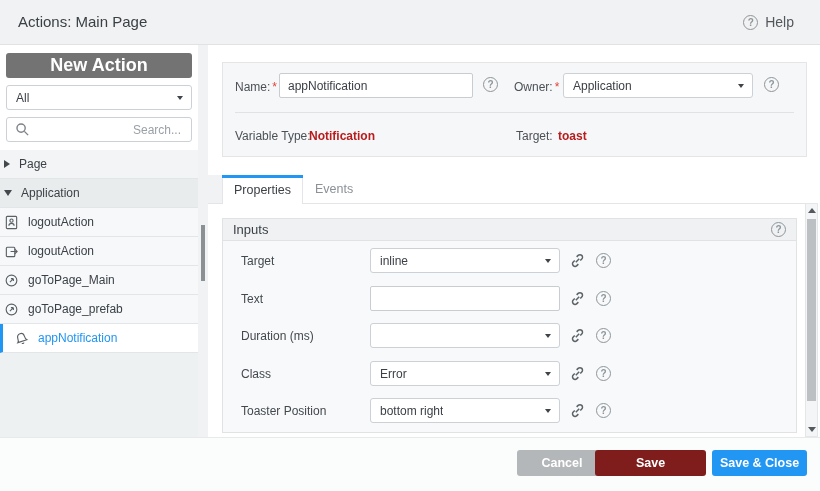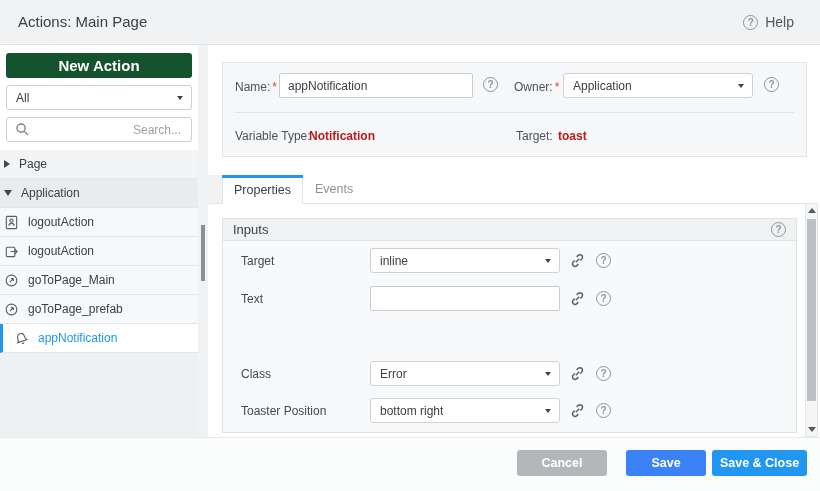--- a/index.html
+++ b/index.html
@@ -10,22 +10,22 @@
   .titlebar{position:absolute;left:0;top:0;right:0;height:45px;background:#f1f2f3;border-bottom:1px solid #e0e2e4;box-sizing:border-box;}
   .title{position:absolute;left:18px;top:13px;font-size:15px;color:#3b4045;}
   .help{position:absolute;right:26px;top:14px;display:flex;align-items:center;gap:7px;color:#53575c;font-size:14px;cursor:pointer;}
 
   .qicon{display:inline-flex;align-items:center;justify-content:center;width:15px;height:15px;
     border:1px solid #8f959a;border-radius:50%;color:#8f959a;font-size:10px;font-weight:bold;box-sizing:border-box;flex:none;}
   .qicon::after{content:"?";}
 
   
   .sidebar{position:absolute;left:0;top:45px;width:198px;bottom:54px;background:#fff;}
-  .btn-new{position:absolute;left:6px;right:6px;top:8px;height:25px;background:#14532d;color:#fff;
-    font-weight:bold;font-size:15px;border:none;border-radius:3px;display:flex;align-items:center;justify-content:center;cursor:pointer;font-family:inherit;}
+  .btn-new{position:absolute;left:6px;right:6px;top:8px;height:25px;background:#737373;color:#fff;
+    font-weight:bold;font-size:18px;border:none;border-radius:3px;display:flex;align-items:center;justify-content:center;cursor:pointer;font-family:inherit;}
   .dd{position:relative;background:#fff;border:1px solid #ccd1d5;border-radius:3px;display:flex;align-items:center;
     padding:0 22px 0 9px;height:25px;box-sizing:border-box;color:#3c4147;cursor:pointer;}
   .dd .ddval{overflow:hidden;white-space:nowrap;}
   .caret{position:absolute;right:8px;top:50%;margin-top:-2px;width:0;height:0;
     border-left:3.5px solid transparent;border-right:3.5px solid transparent;border-top:4.5px solid #3f4449;}
   .dd-all{position:absolute;left:6px;right:6px;top:40px;}
   .search{position:absolute;left:6px;right:6px;top:72px;height:25px;box-sizing:border-box;border:1px solid #ccd1d5;
     border-radius:3px;background:#fff;display:flex;align-items:center;padding:0 8px;gap:6px;}
   .search input{border:none;outline:none;flex:1;min-width:0;font-size:12px;color:#3c4147;background:transparent;font-family:inherit;text-align:right;}
   ::placeholder{color:#9aa0a6;}
@@ -81,21 +81,21 @@
   .sarr{position:absolute;left:50%;transform:translateX(-50%);width:0;height:0;cursor:pointer;}
   .sarr-up{top:4px;border-left:4px solid transparent;border-right:4px solid transparent;border-bottom:5px solid #55595d;}
   .sarr-dn{bottom:4px;border-left:4px solid transparent;border-right:4px solid transparent;border-top:5px solid #55595d;}
   .vthumb{position:absolute;left:1px;right:1px;top:15px;height:182px;background:#bcc0c3;cursor:pointer;}
 
   
   .footer{position:absolute;left:0;right:0;bottom:0;height:54px;background:#fbfcfc;border-top:1px solid #e7e9ea;box-sizing:border-box;}
   .btn{position:absolute;top:12px;height:26px;border:none;border-radius:3px;color:#fff;font-size:12.5px;font-weight:bold;
     font-family:inherit;display:flex;align-items:center;justify-content:center;cursor:pointer;}
   .btn-cancel{right:213px;width:90px;background:#b4b7b9;}
-  .btn-save{right:114px;width:80px;background:#3b82f6;}
+  .btn-save{right:114px;width:111px;background:#7f1d1d;}
   .btn-saveclose{right:13px;width:95px;background:#2196f3;}
 
   svg{display:block;}
 </style>
 </head>
 <body>
 
 <div class="screen">
 
   <div class="titlebar">
@@ -232,20 +232,33 @@
         <span class="flabel">Text</span>
         <input class="inp txt" value="" style="">
         <svg class="blink" viewBox="0 0 16 16" fill="none" stroke="#5d6266" stroke-width="1.4">
           <path d="M6.4 9.6 9.6 6.4"></path>
             <path d="M7.2 4.6l1.4-1.4a2.4 2.4 0 0 1 3.4 3.4L10.6 8"></path>
             <path d="M8.8 11.4 7.4 12.8a2.4 2.4 0 0 1-3.4-3.4L5.4 8"></path>
         </svg>
         <span class="qicon"></span>
       </div>
 
+      <div class="frow" style="top:104px">
+        <span class="flabel">Duration (ms)</span>
+        <div class="dd fctrl">
+          <span class="ddval"></span>
+          <span class="caret"></span>
+        </div>
+        <svg class="blink" viewBox="0 0 16 16" fill="none" stroke="#5d6266" stroke-width="1.4">
+          <path d="M6.4 9.6 9.6 6.4"></path>
+            <path d="M7.2 4.6l1.4-1.4a2.4 2.4 0 0 1 3.4 3.4L10.6 8"></path>
+            <path d="M8.8 11.4 7.4 12.8a2.4 2.4 0 0 1-3.4-3.4L5.4 8"></path>
+        </svg>
+        <span class="qicon"></span>
+      </div>
 
       <div class="frow" style="top:142px">
         <span class="flabel">Class</span>
         <div class="dd fctrl">
           <span class="ddval">Error</span>
           <span class="caret"></span>
         </div>
         <svg class="blink" viewBox="0 0 16 16" fill="none" stroke="#5d6266" stroke-width="1.4">
           <path d="M6.4 9.6 9.6 6.4"></path>
             <path d="M7.2 4.6l1.4-1.4a2.4 2.4 0 0 1 3.4 3.4L10.6 8"></path>

